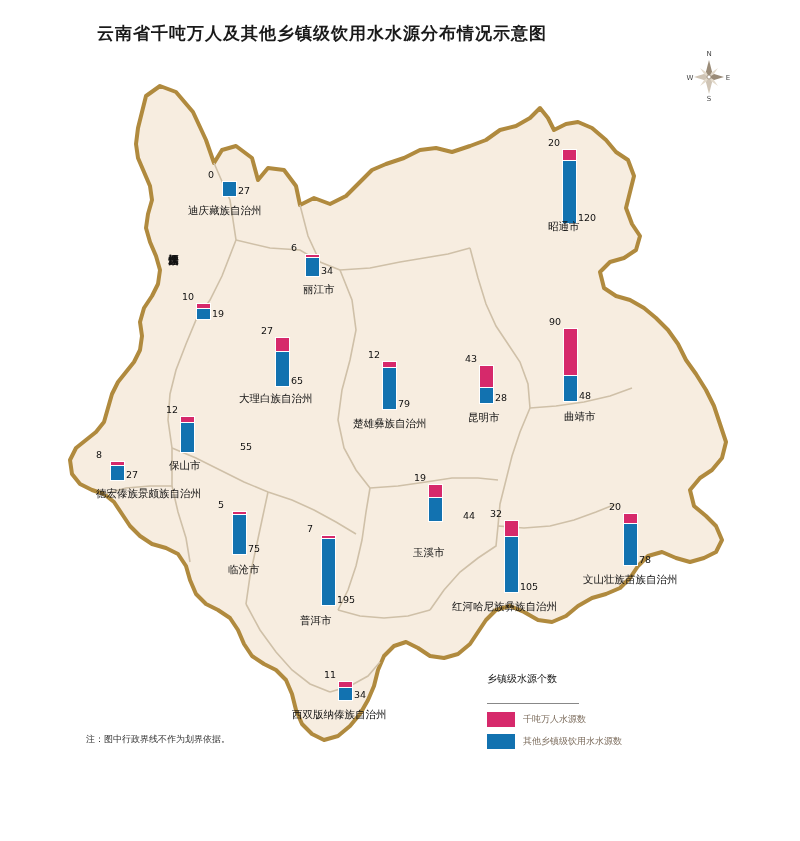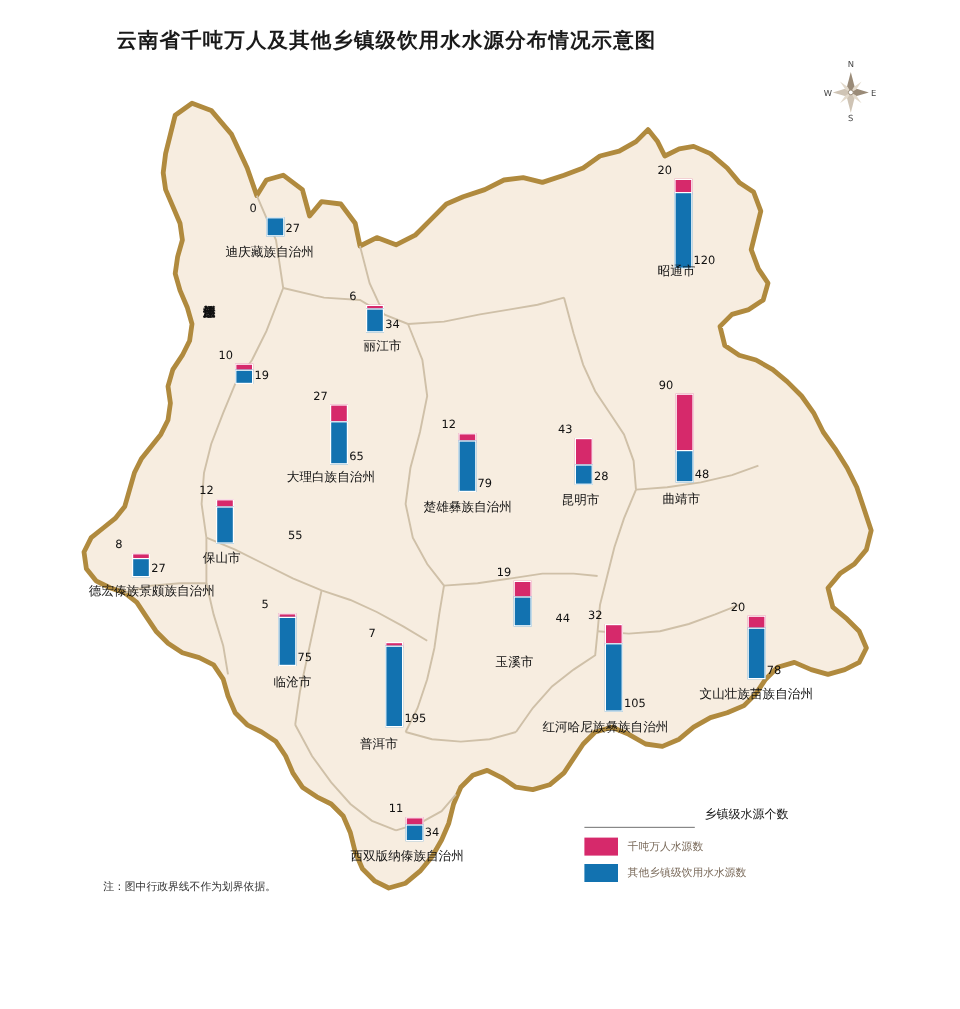--- a/index.html
+++ b/index.html
@@ -92,23 +92,22 @@
   
   #legend {
     position: absolute;
     left: 487px;
     top: 672px;
     width: 170px;
   }
   #legend-title {
     font-size: 10px;
     color: #111;
-    margin-bottom: 3px;
-    font-family: "DejaVu Sans", sans-serif;
-    text-align: right;
+    margin-bottom: 17px;
+    font-family: "DejaVu Sans", sans-serif;
   }
   #legend-rule {
     width: 92px;
     height: 1px;
     background: #888;
     margin-bottom: 8px;
   }
   .legend-row {
     display: flex;
     align-items: center;
@@ -241,31 +240,31 @@
       <div class="region-label" style="left: 353px; top: 417px;">楚雄彝族自治州</div>
       <div class="bar-stack bar-seg-pink" style="left: 479px; top: 365.08px; height: 22.36px;"></div>
       <div class="bar-stack bar-seg-blue" style="left: 479px; top: 387.44px; height: 14.56px;"></div>
       <div class="bar-top-label" style="left: 465px; top: 353.08px;">43</div>
       <div class="bar-bot-label" style="left: 495px; top: 392px;">28</div>
       <div class="region-label" style="left: 468px; top: 411px;">昆明市</div>
       <div class="bar-stack bar-seg-pink" style="left: 563px; top: 328.24px; height: 46.8px;"></div>
       <div class="bar-stack bar-seg-blue" style="left: 563px; top: 375.04px; height: 24.96px;"></div>
       <div class="bar-top-label" style="left: 549px; top: 316.24px;">90</div>
       <div class="bar-bot-label" style="left: 579px; top: 390px;">48</div>
-      <div class="region-label" style="left: 552px; top: 410px;">曲靖市</div>
+      <div class="region-label" style="left: 564px; top: 410px;">曲靖市</div>
       <div class="bar-stack bar-seg-pink" style="left: 180px; top: 416.16px; height: 6.24px;"></div>
       <div class="bar-stack bar-seg-blue" style="left: 180px; top: 422.4px; height: 28.6px;"></div>
       <div class="bar-top-label" style="left: 166px; top: 404.16px;">12</div>
       <div class="bar-bot-label" style="left: 196px; top: 441px; padding-left: 44px;">55</div>
       <div class="region-label" style="left: 169px; top: 459px;">保山市</div>
       <div class="bar-stack bar-seg-pink" style="left: 110px; top: 460.8px; height: 4.16px;"></div>
       <div class="bar-stack bar-seg-blue" style="left: 110px; top: 464.96px; height: 14.04px;"></div>
       <div class="bar-top-label" style="left: 96px; top: 448.8px;">8</div>
       <div class="bar-bot-label" style="left: 126px; top: 469px;">27</div>
-      <div class="region-label" style="left: 74px; top: 487px;">德宏傣族景颇族自治州</div>
+      <div class="region-label" style="left: 96px; top: 487px;">德宏傣族景颇族自治州</div>
       <div class="bar-stack bar-seg-pink" style="left: 232px; top: 511px; height: 3px;"></div>
       <div class="bar-stack bar-seg-blue" style="left: 232px; top: 514px; height: 39px;"></div>
       <div class="bar-top-label" style="left: 218px; top: 499px;">5</div>
       <div class="bar-bot-label" style="left: 248px; top: 543px;">75</div>
       <div class="region-label" style="left: 228px; top: 563px;">临沧市</div>
       <div class="bar-stack bar-seg-pink" style="left: 428px; top: 483.6px; height: 13.52px;"></div>
       <div class="bar-stack bar-seg-blue" style="left: 428px; top: 497.12px; height: 22.88px;"></div>
       <div class="bar-top-label" style="left: 414px; top: 471.6px;">19</div>
       <div class="bar-bot-label" style="left: 444px; top: 510px; padding-left: 19px;">44</div>
       <div class="region-label" style="left: 413px; top: 546px;">玉溪市</div>

